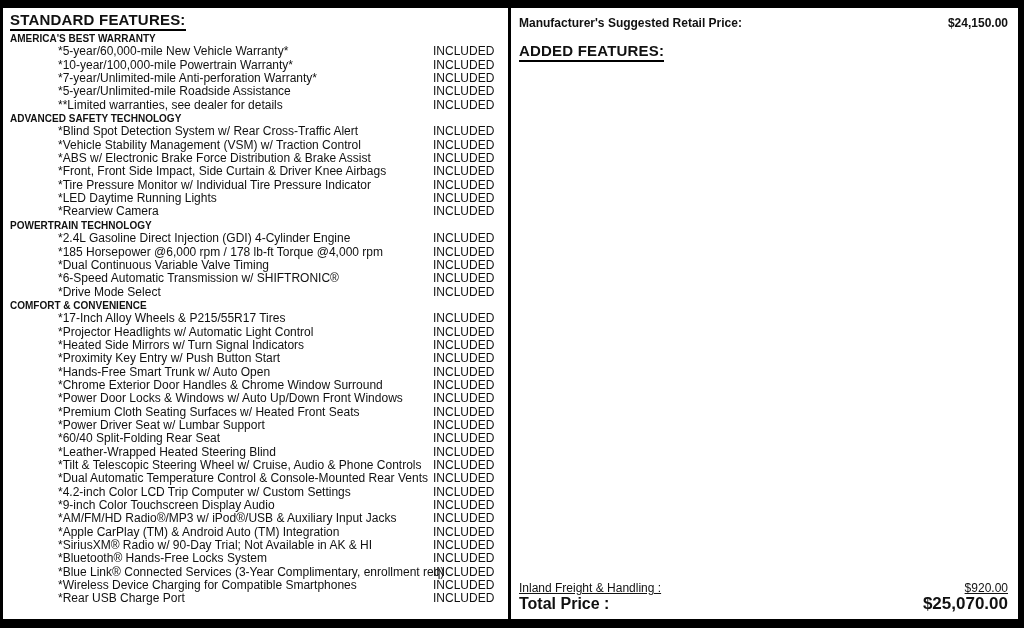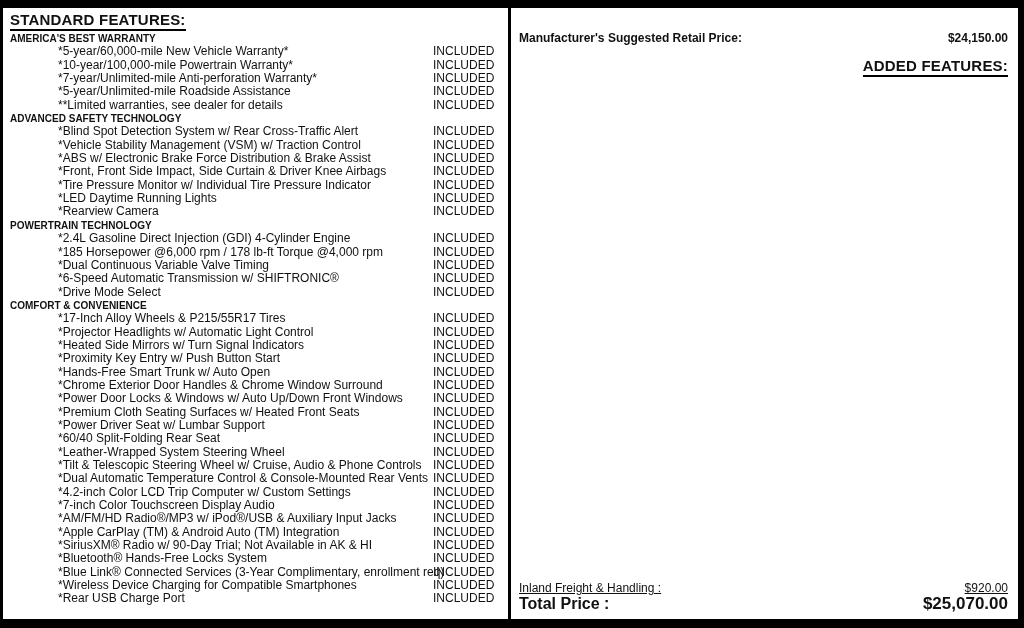--- a/index.html
+++ b/index.html
@@ -24,21 +24,21 @@
     flex:0 0 auto;
   }
   .v-divider{
     width:3px;
     background:#000;
     flex:0 0 auto;
   }
   .right-pane{
     flex:1 1 auto;
     box-sizing:border-box;
-    padding:21px 10px 6px 8px;
+    padding:6px 10px 6px 8px;
     display:flex;
     flex-direction:column;
   }
   .doc-title{
     display:inline-block;
     font-size:15px;
     font-weight:bold;
     border-bottom:2px solid #000;
     padding-bottom:1px;
     line-height:17px;
@@ -64,21 +64,21 @@
     top:0;
   }
   .msrp-row{
     display:flex;
     justify-content:space-between;
     font-size:12px;
     font-weight:bold;
     line-height:14px;
     margin-top:2px;
   }
-  .added-title-line{margin-top:12px;text-align:right;}
+  .added-title-line{margin-top:12px;}
   .added-title{
     display:inline-block;
     font-size:15px;
     font-weight:bold;
     border-bottom:2px solid #000;
     padding-bottom:1px;
     line-height:17px;
     letter-spacing:0.2px;
   }
   .spacer{flex:1 1 auto;}
@@ -141,25 +141,25 @@
         <div class="feature-row"><span class="feat-label">*17-Inch Alloy Wheels &amp; P215/55R17 Tires</span><span class="feat-status">INCLUDED</span></div>
         <div class="feature-row"><span class="feat-label">*Projector Headlights w/ Automatic Light Control</span><span class="feat-status">INCLUDED</span></div>
         <div class="feature-row"><span class="feat-label">*Heated Side Mirrors w/ Turn Signal Indicators</span><span class="feat-status">INCLUDED</span></div>
         <div class="feature-row"><span class="feat-label">*Proximity Key Entry w/ Push Button Start</span><span class="feat-status">INCLUDED</span></div>
         <div class="feature-row"><span class="feat-label">*Hands-Free Smart Trunk w/ Auto Open</span><span class="feat-status">INCLUDED</span></div>
         <div class="feature-row"><span class="feat-label">*Chrome Exterior Door Handles &amp; Chrome Window Surround</span><span class="feat-status">INCLUDED</span></div>
         <div class="feature-row"><span class="feat-label">*Power Door Locks &amp; Windows w/ Auto Up/Down Front Windows</span><span class="feat-status">INCLUDED</span></div>
         <div class="feature-row"><span class="feat-label">*Premium Cloth Seating Surfaces w/ Heated Front Seats</span><span class="feat-status">INCLUDED</span></div>
         <div class="feature-row"><span class="feat-label">*Power Driver Seat w/ Lumbar Support</span><span class="feat-status">INCLUDED</span></div>
         <div class="feature-row"><span class="feat-label">*60/40 Split-Folding Rear Seat</span><span class="feat-status">INCLUDED</span></div>
-        <div class="feature-row"><span class="feat-label">*Leather-Wrapped System Steering Wheel</span><span class="feat-status">INCLUDED</span></div>
+        <div class="feature-row"><span class="feat-label">*Leather-Wrapped Heated Steering Blind</span><span class="feat-status">INCLUDED</span></div>
         <div class="feature-row"><span class="feat-label">*Tilt &amp; Telescopic Steering Wheel w/ Cruise, Audio &amp; Phone Controls</span><span class="feat-status">INCLUDED</span></div>
         <div class="feature-row"><span class="feat-label">*Dual Automatic Temperature Control &amp; Console-Mounted Rear Vents</span><span class="feat-status">INCLUDED</span></div>
         <div class="feature-row"><span class="feat-label">*4.2-inch Color LCD Trip Computer w/ Custom Settings</span><span class="feat-status">INCLUDED</span></div>
-        <div class="feature-row"><span class="feat-label">*7-inch Color Touchscreen Display Audio</span><span class="feat-status">INCLUDED</span></div>
+        <div class="feature-row"><span class="feat-label">*9-inch Color Touchscreen Display Audio</span><span class="feat-status">INCLUDED</span></div>
         <div class="feature-row"><span class="feat-label">*AM/FM/HD Radio®/MP3 w/ iPod®/USB &amp; Auxiliary Input Jacks</span><span class="feat-status">INCLUDED</span></div>
         <div class="feature-row"><span class="feat-label">*Apple CarPlay (TM) &amp; Android Auto (TM) Integration</span><span class="feat-status">INCLUDED</span></div>
         <div class="feature-row"><span class="feat-label">*SiriusXM® Radio w/ 90-Day Trial; Not Available in AK &amp; HI</span><span class="feat-status">INCLUDED</span></div>
         <div class="feature-row"><span class="feat-label">*Bluetooth® Hands-Free Locks System</span><span class="feat-status">INCLUDED</span></div>
         <div class="feature-row"><span class="feat-label">*Blue Link® Connected Services (3-Year Complimentary, enrollment req)</span><span class="feat-status">INCLUDED</span></div>
         <div class="feature-row"><span class="feat-label">*Wireless Device Charging for Compatible Smartphones</span><span class="feat-status">INCLUDED</span></div>
         <div class="feature-row"><span class="feat-label">*Rear USB Charge Port</span><span class="feat-status">INCLUDED</span></div>
       </div>
   </div>
 

